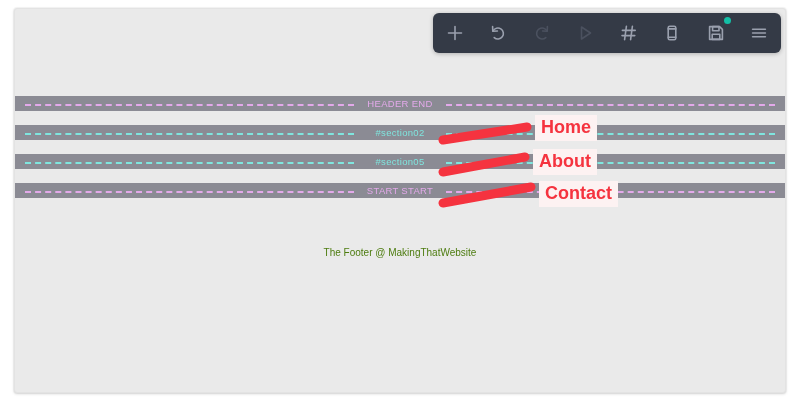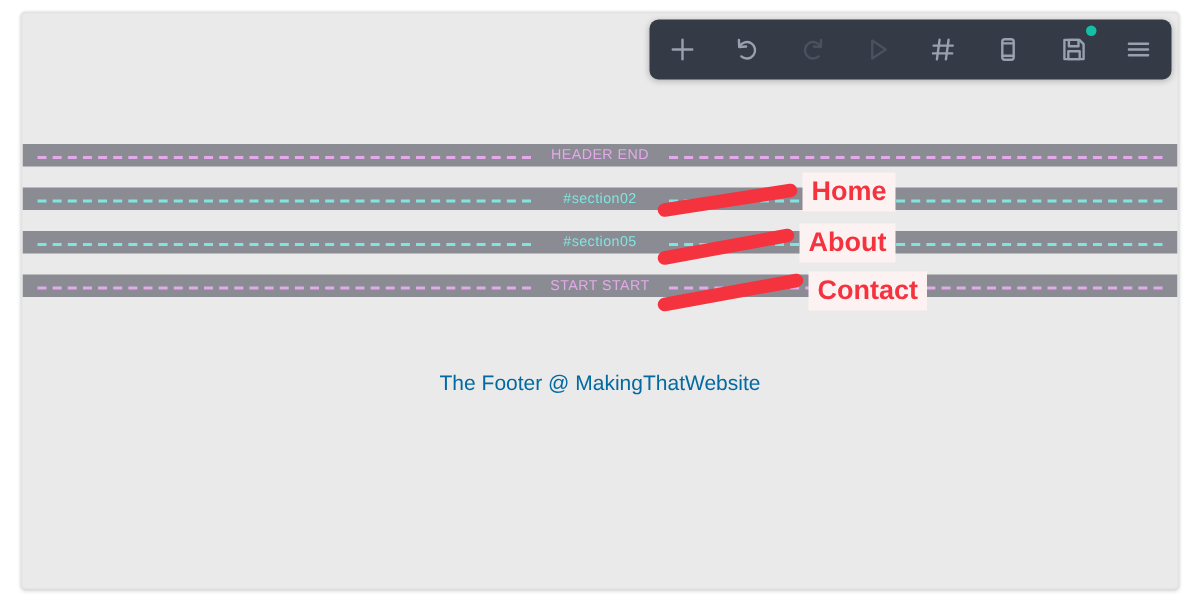--- a/index.html
+++ b/index.html
@@ -137,22 +137,22 @@
     font-family: Liberation Sans, sans-serif;
   }
 
   
   #footer-text {
     position: absolute;
     left: 0;
     top: 238px;
     width: 100%;
     text-align: center;
-    font-size: 14px;
-    color: #0369a1;
+    font-size: 10px;
+    color: #4d7c0f;
     z-index: 6;
   }
 
   
   #annotations {
     position: absolute;
     left: 0; top: 0;
     width: 772px; height: 385px;
     z-index: 60;
     pointer-events: none;

